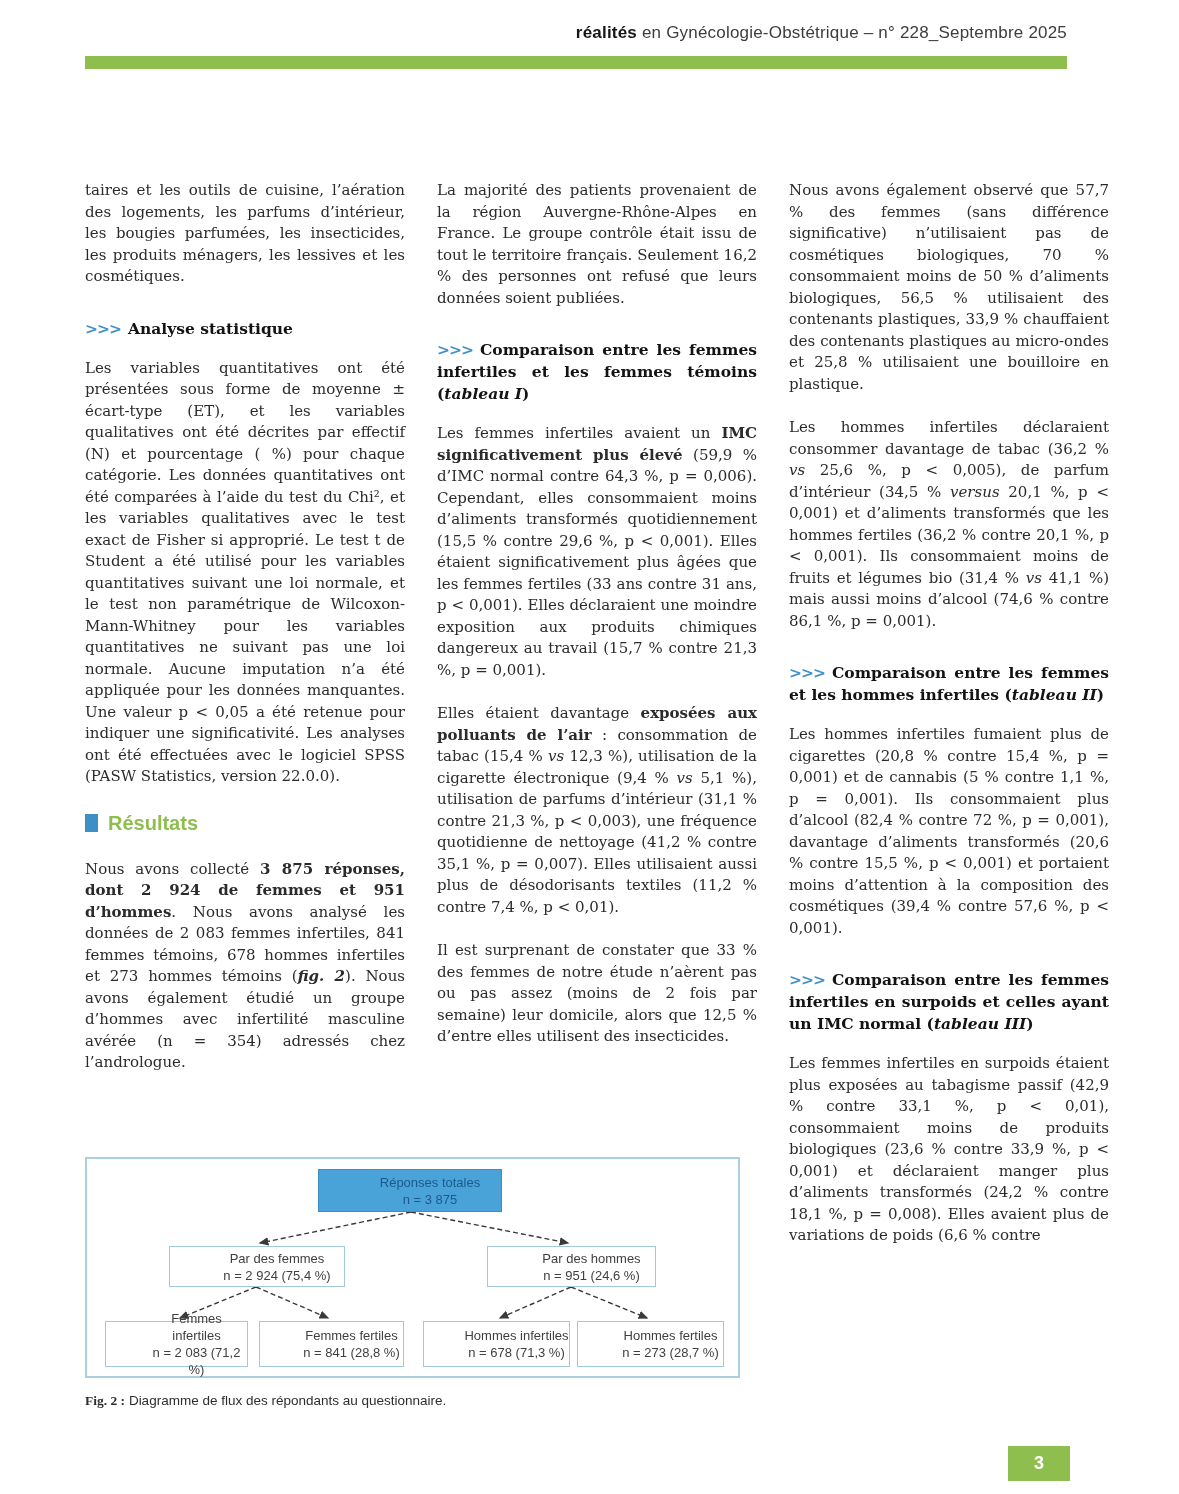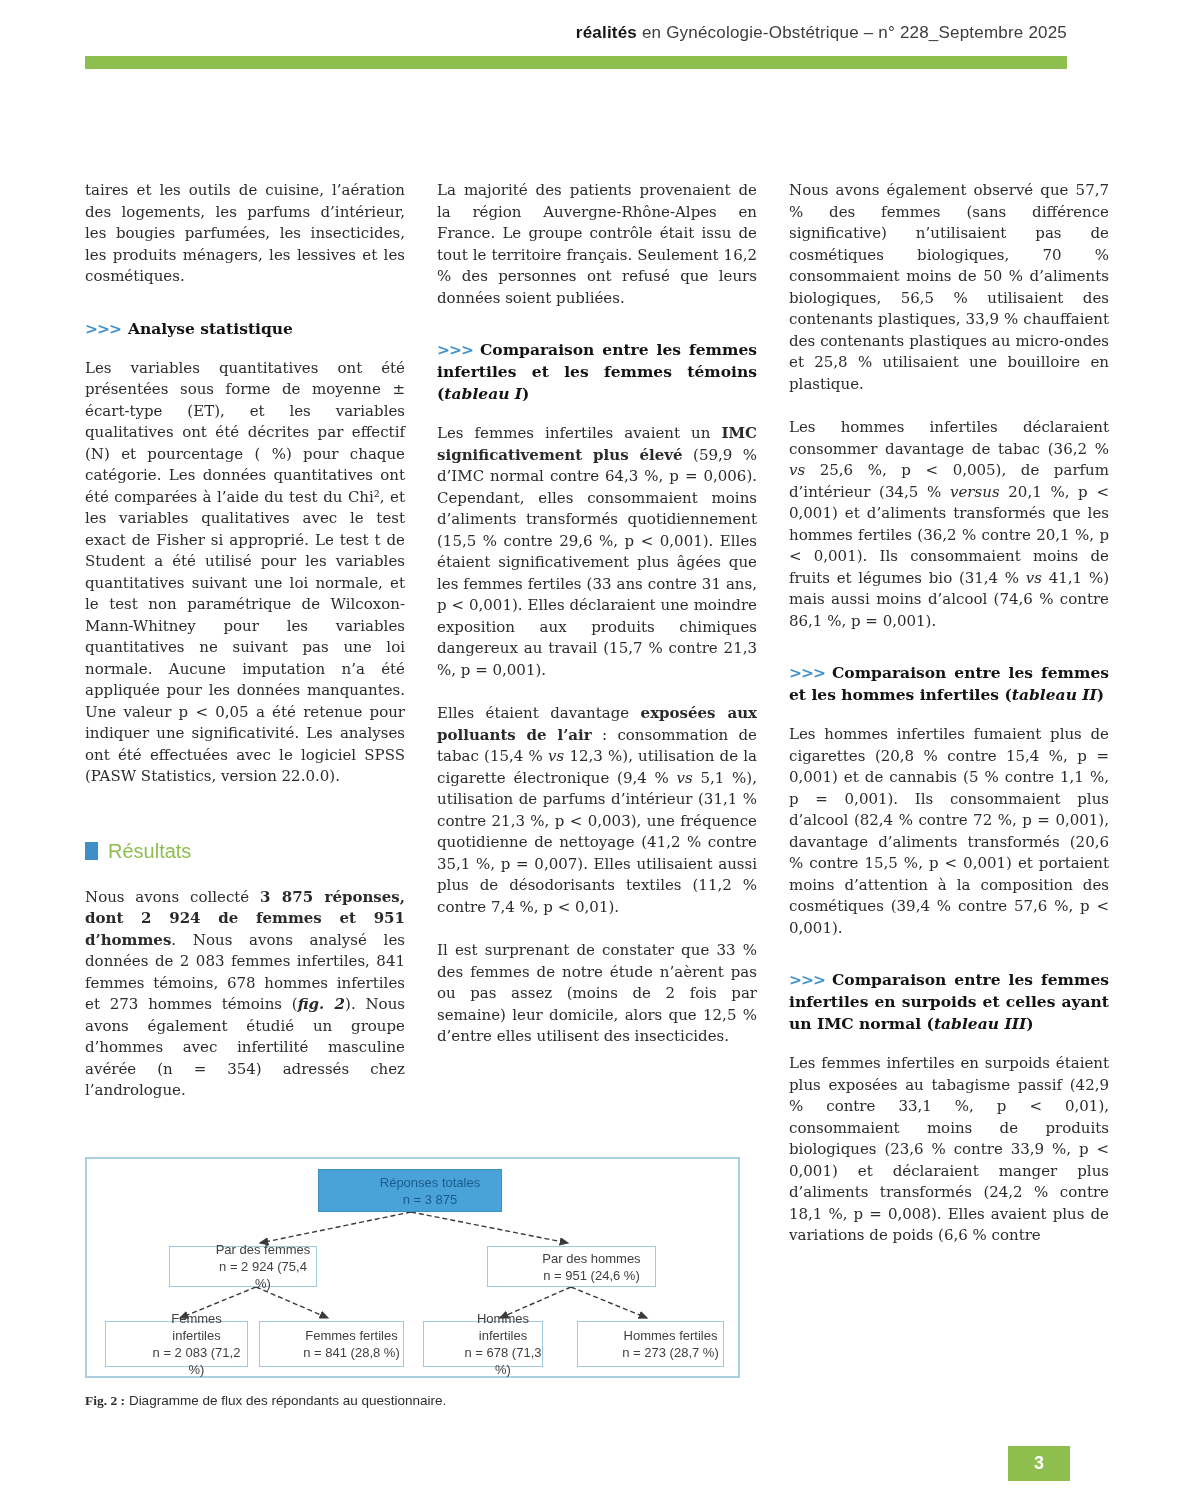--- a/index.html
+++ b/index.html
@@ -10,39 +10,39 @@
                font-size:17px;color:#3d3d3d;letter-spacing:.2px;margin-left:40px;}
   .header-line .brand{font-weight:700;color:#161616;}
   .top-bar{position:absolute;left:85px;top:56px;width:982px;height:13px;background:#8ebe4e;}
   
   .columns{position:absolute;left:85px;top:180px;width:992px;display:grid;
            grid-template-columns:320px 320px 320px;column-gap:32px;}
   .col p{margin:0 0 22px 0;font-size:15px;line-height:21.5px;text-align:justify;}
   .h3{margin:30px 0 18px 0;font-size:15.5px;line-height:22px;font-weight:700;color:#131313;
       text-align:justify;}
   .chev{color:#3d8fc6;font-weight:700;letter-spacing:-1px;margin-right:7px;}
-  .h2{margin:52px 0 24px 0;font-family:"Liberation Sans",sans-serif;font-size:20px;
-      font-weight:400;color:#8ebe4e;display:flex;align-items:center;}
+  .h2{margin:24px 0 24px 0;font-family:"Liberation Sans",sans-serif;font-size:20px;
+      font-weight:700;color:#8ebe4e;display:flex;align-items:center;}
   .h2-square{display:inline-block;width:13px;height:18px;background:#3d8fc6;margin-right:10px;}
   .rt-b{font-weight:700;}
   .rt-i{font-style:italic;}
   
   .figure-box{position:absolute;left:85px;top:1157px;width:655px;height:221px;
               border:2px solid #a9cfe1;background:#ffffff;box-sizing:border-box;}
   .flow-svg{position:absolute;left:0;top:0;width:655px;height:221px;}
   .node{position:absolute;display:flex;flex-direction:column;align-items:center;justify-content:center;
         font-family:"Liberation Sans",sans-serif;font-size:13px;line-height:17px;color:#3f3f3f;
         background:#ffffff;border:1.5px solid #a0c9dd;box-sizing:border-box;text-align:center;padding-left:40px;}
   .node-root{left:231px;top:10px;width:184px;height:43px;background:#4aa3d8;border:1px solid #3d8fc0;
              color:#1b5a8e;}
-  .node-women{left:82px;top:87px;width:148px;height:41px;}
+  .node-women{left:82px;top:87px;width:176px;height:41px;}
   .node-men{left:400px;top:87px;width:169px;height:41px;}
   .node-wi{left:18px;top:162px;width:143px;height:46px;}
   .node-wf{left:172px;top:162px;width:145px;height:46px;}
-  .node-hi{left:336px;top:162px;width:120px;height:46px;}
+  .node-hi{left:336px;top:162px;width:147px;height:46px;}
   .node-hf{left:490px;top:162px;width:147px;height:46px;}
   .fig-caption{position:absolute;left:85px;top:1393px;font-family:"Liberation Sans",sans-serif;
                font-size:13.5px;color:#2e2e2e;}
   .fig-caption .cap-b{font-weight:700;font-family:Liberation Serif, serif;}
   
   .page-badge{position:absolute;left:1008px;top:1446px;width:62px;height:35px;background:#8ebe4e;
               color:#ffffff;font-family:"Liberation Sans",sans-serif;font-size:18px;font-weight:700;
               display:flex;align-items:center;justify-content:center;}
 </style>
 </head>

